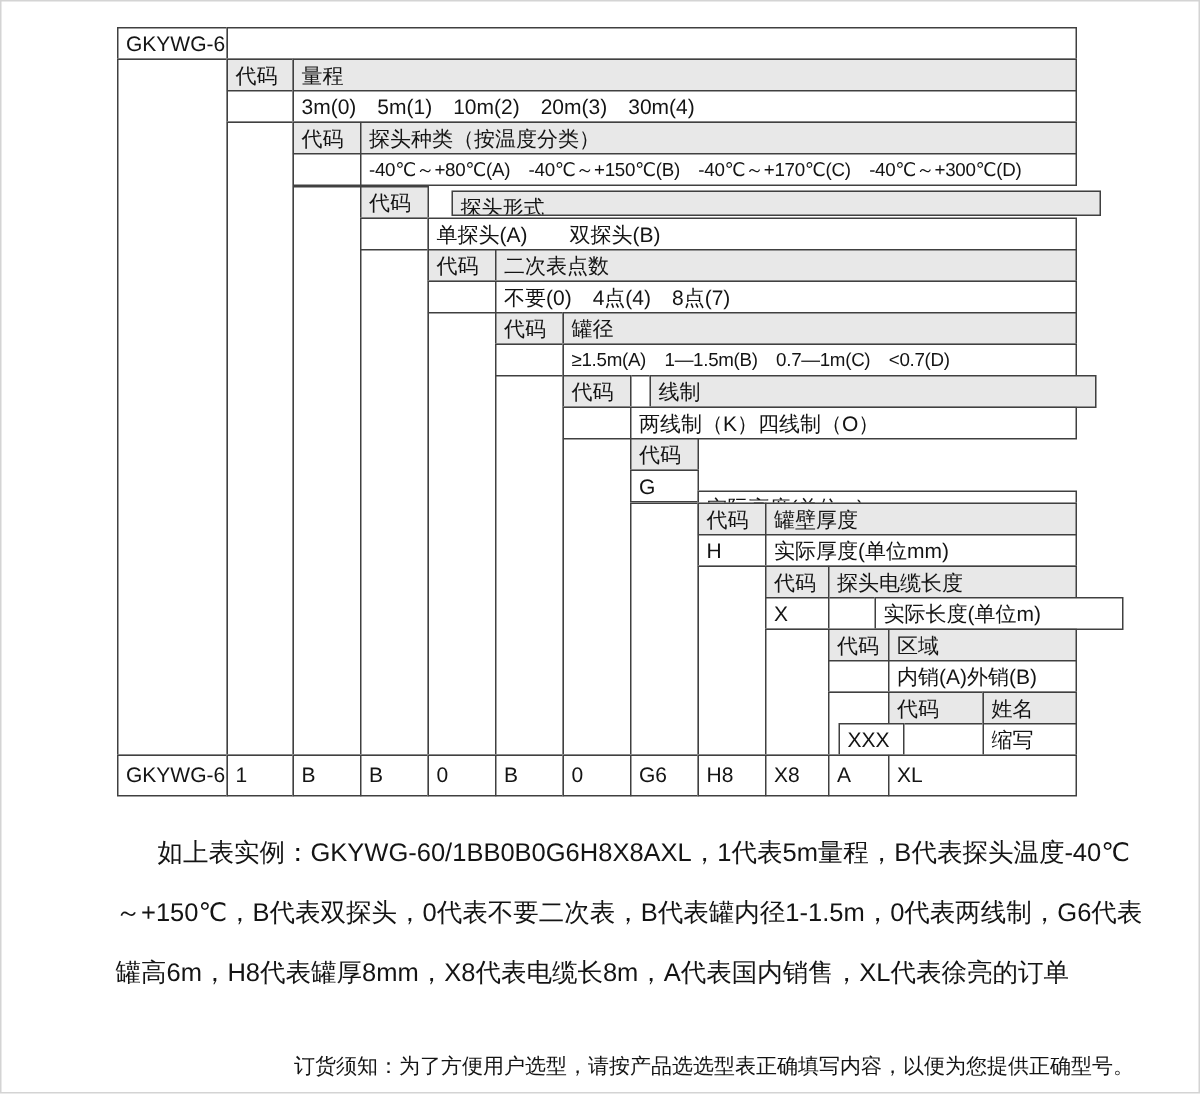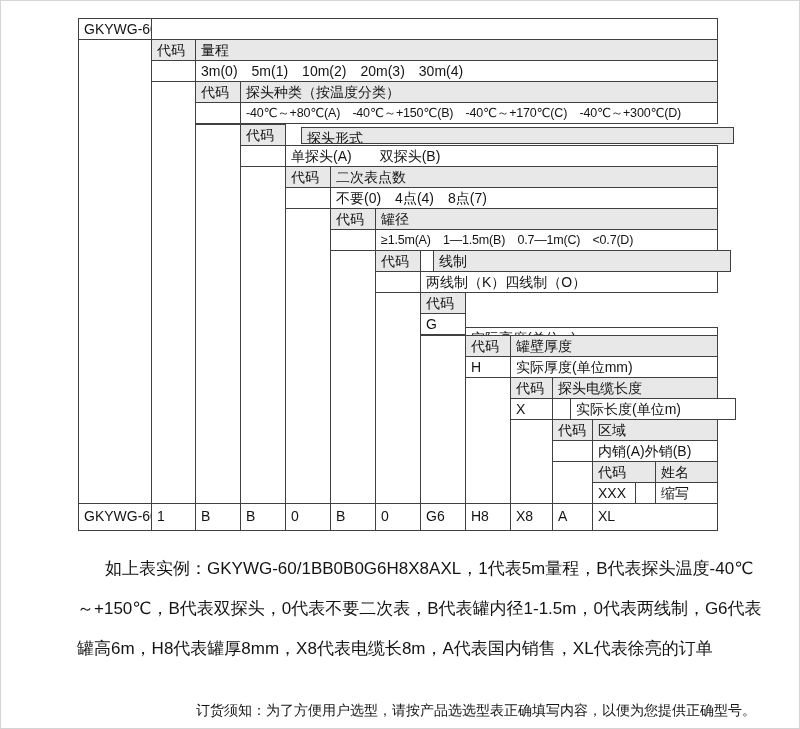--- a/index.html
+++ b/index.html
@@ -71,30 +71,30 @@
     <div class="cell" style="left: 465px; top: 327px; width: 253px; height: 22.1px; line-height: 20.1px;">实际高度(单位m)</div>
     <div class="cell" style="left: 420px; top: 334.5px; width: 46px; height: 169.8px; line-height: 167.8px;"></div>
     <div class="cell hdr" style="left: 465px; top: 334.5px; width: 46px; height: 22.1px; line-height: 20.1px;">代码</div>
     <div class="cell hdr" style="left: 510px; top: 334.5px; width: 208px; height: 22.1px; line-height: 20.1px;">罐壁厚度</div>
     <div class="cell" style="left: 465px; top: 355.6px; width: 46px; height: 22.1px; line-height: 20.1px;">H</div>
     <div class="cell" style="left: 510px; top: 355.6px; width: 208px; height: 22.1px; line-height: 20.1px;">实际厚度(单位mm)</div>
     <div class="cell" style="left: 465px; top: 376.7px; width: 46px; height: 127.6px; line-height: 125.6px;"></div>
     <div class="cell hdr" style="left: 510px; top: 376.7px; width: 43px; height: 22.1px; line-height: 20.1px;">代码</div>
     <div class="cell hdr" style="left: 552px; top: 376.7px; width: 166px; height: 22.1px; line-height: 20.1px;">探头电缆长度</div>
     <div class="cell" style="left: 510px; top: 397.8px; width: 43px; height: 22.1px; line-height: 20.1px;">X</div>
-    <div class="cell" style="left: 570px; top: 397.8px; width: 166px; height: 22.1px; line-height: 20.1px;">实际长度(单位m)</div>
+    <div class="cell" style="left: 583px; top: 397.8px; width: 166px; height: 22.1px; line-height: 20.1px;">实际长度(单位m)</div>
     <div class="cell" style="left: 510px; top: 418.9px; width: 43px; height: 85.4px; line-height: 83.4px;"></div>
     <div class="cell hdr" style="left: 552px; top: 418.9px; width: 41px; height: 22.1px; line-height: 20.1px;">代码</div>
     <div class="cell hdr" style="left: 592px; top: 418.9px; width: 126px; height: 22.1px; line-height: 20.1px;">区域</div>
     <div class="cell" style="left: 552px; top: 440px; width: 41px; height: 22.1px; line-height: 20.1px;"></div>
     <div class="cell" style="left: 592px; top: 440px; width: 126px; height: 22.1px; line-height: 20.1px;">内销(A)外销(B)</div>
     <div class="cell" style="left: 552px; top: 461.1px; width: 41px; height: 43.2px; line-height: 41.2px;"></div>
     <div class="cell hdr" style="left: 592px; top: 461.1px; width: 64px; height: 22.1px; line-height: 20.1px;">代码</div>
     <div class="cell hdr" style="left: 655px; top: 461.1px; width: 63px; height: 22.1px; line-height: 20.1px;">姓名</div>
-    <div class="cell" style="left: 592px; top: 482.2px; width: 44px; height: 22.1px; line-height: 20.1px;">XXX</div>
+    <div class="cell" style="left: 559px; top: 482.2px; width: 44px; height: 22.1px; line-height: 20.1px;">XXX</div>
     <div class="cell" style="left: 655px; top: 482.2px; width: 63px; height: 22.1px; line-height: 20.1px;">缩写</div>
     <div class="cell" style="left: 78px; top: 503.3px; width: 74px; height: 27.7px; line-height: 25.7px;">GKYWG-60</div>
     <div class="cell" style="left: 151px; top: 503.3px; width: 45px; height: 27.7px; line-height: 25.7px;">1</div>
     <div class="cell" style="left: 195px; top: 503.3px; width: 46px; height: 27.7px; line-height: 25.7px;">B</div>
     <div class="cell" style="left: 240px; top: 503.3px; width: 46px; height: 27.7px; line-height: 25.7px;">B</div>
     <div class="cell" style="left: 285px; top: 503.3px; width: 46px; height: 27.7px; line-height: 25.7px;">0</div>
     <div class="cell" style="left: 330px; top: 503.3px; width: 46px; height: 27.7px; line-height: 25.7px;">B</div>
     <div class="cell" style="left: 375px; top: 503.3px; width: 46px; height: 27.7px; line-height: 25.7px;">0</div>
     <div class="cell" style="left: 420px; top: 503.3px; width: 46px; height: 27.7px; line-height: 25.7px;">G6</div>
     <div class="cell" style="left: 465px; top: 503.3px; width: 46px; height: 27.7px; line-height: 25.7px;">H8</div>

